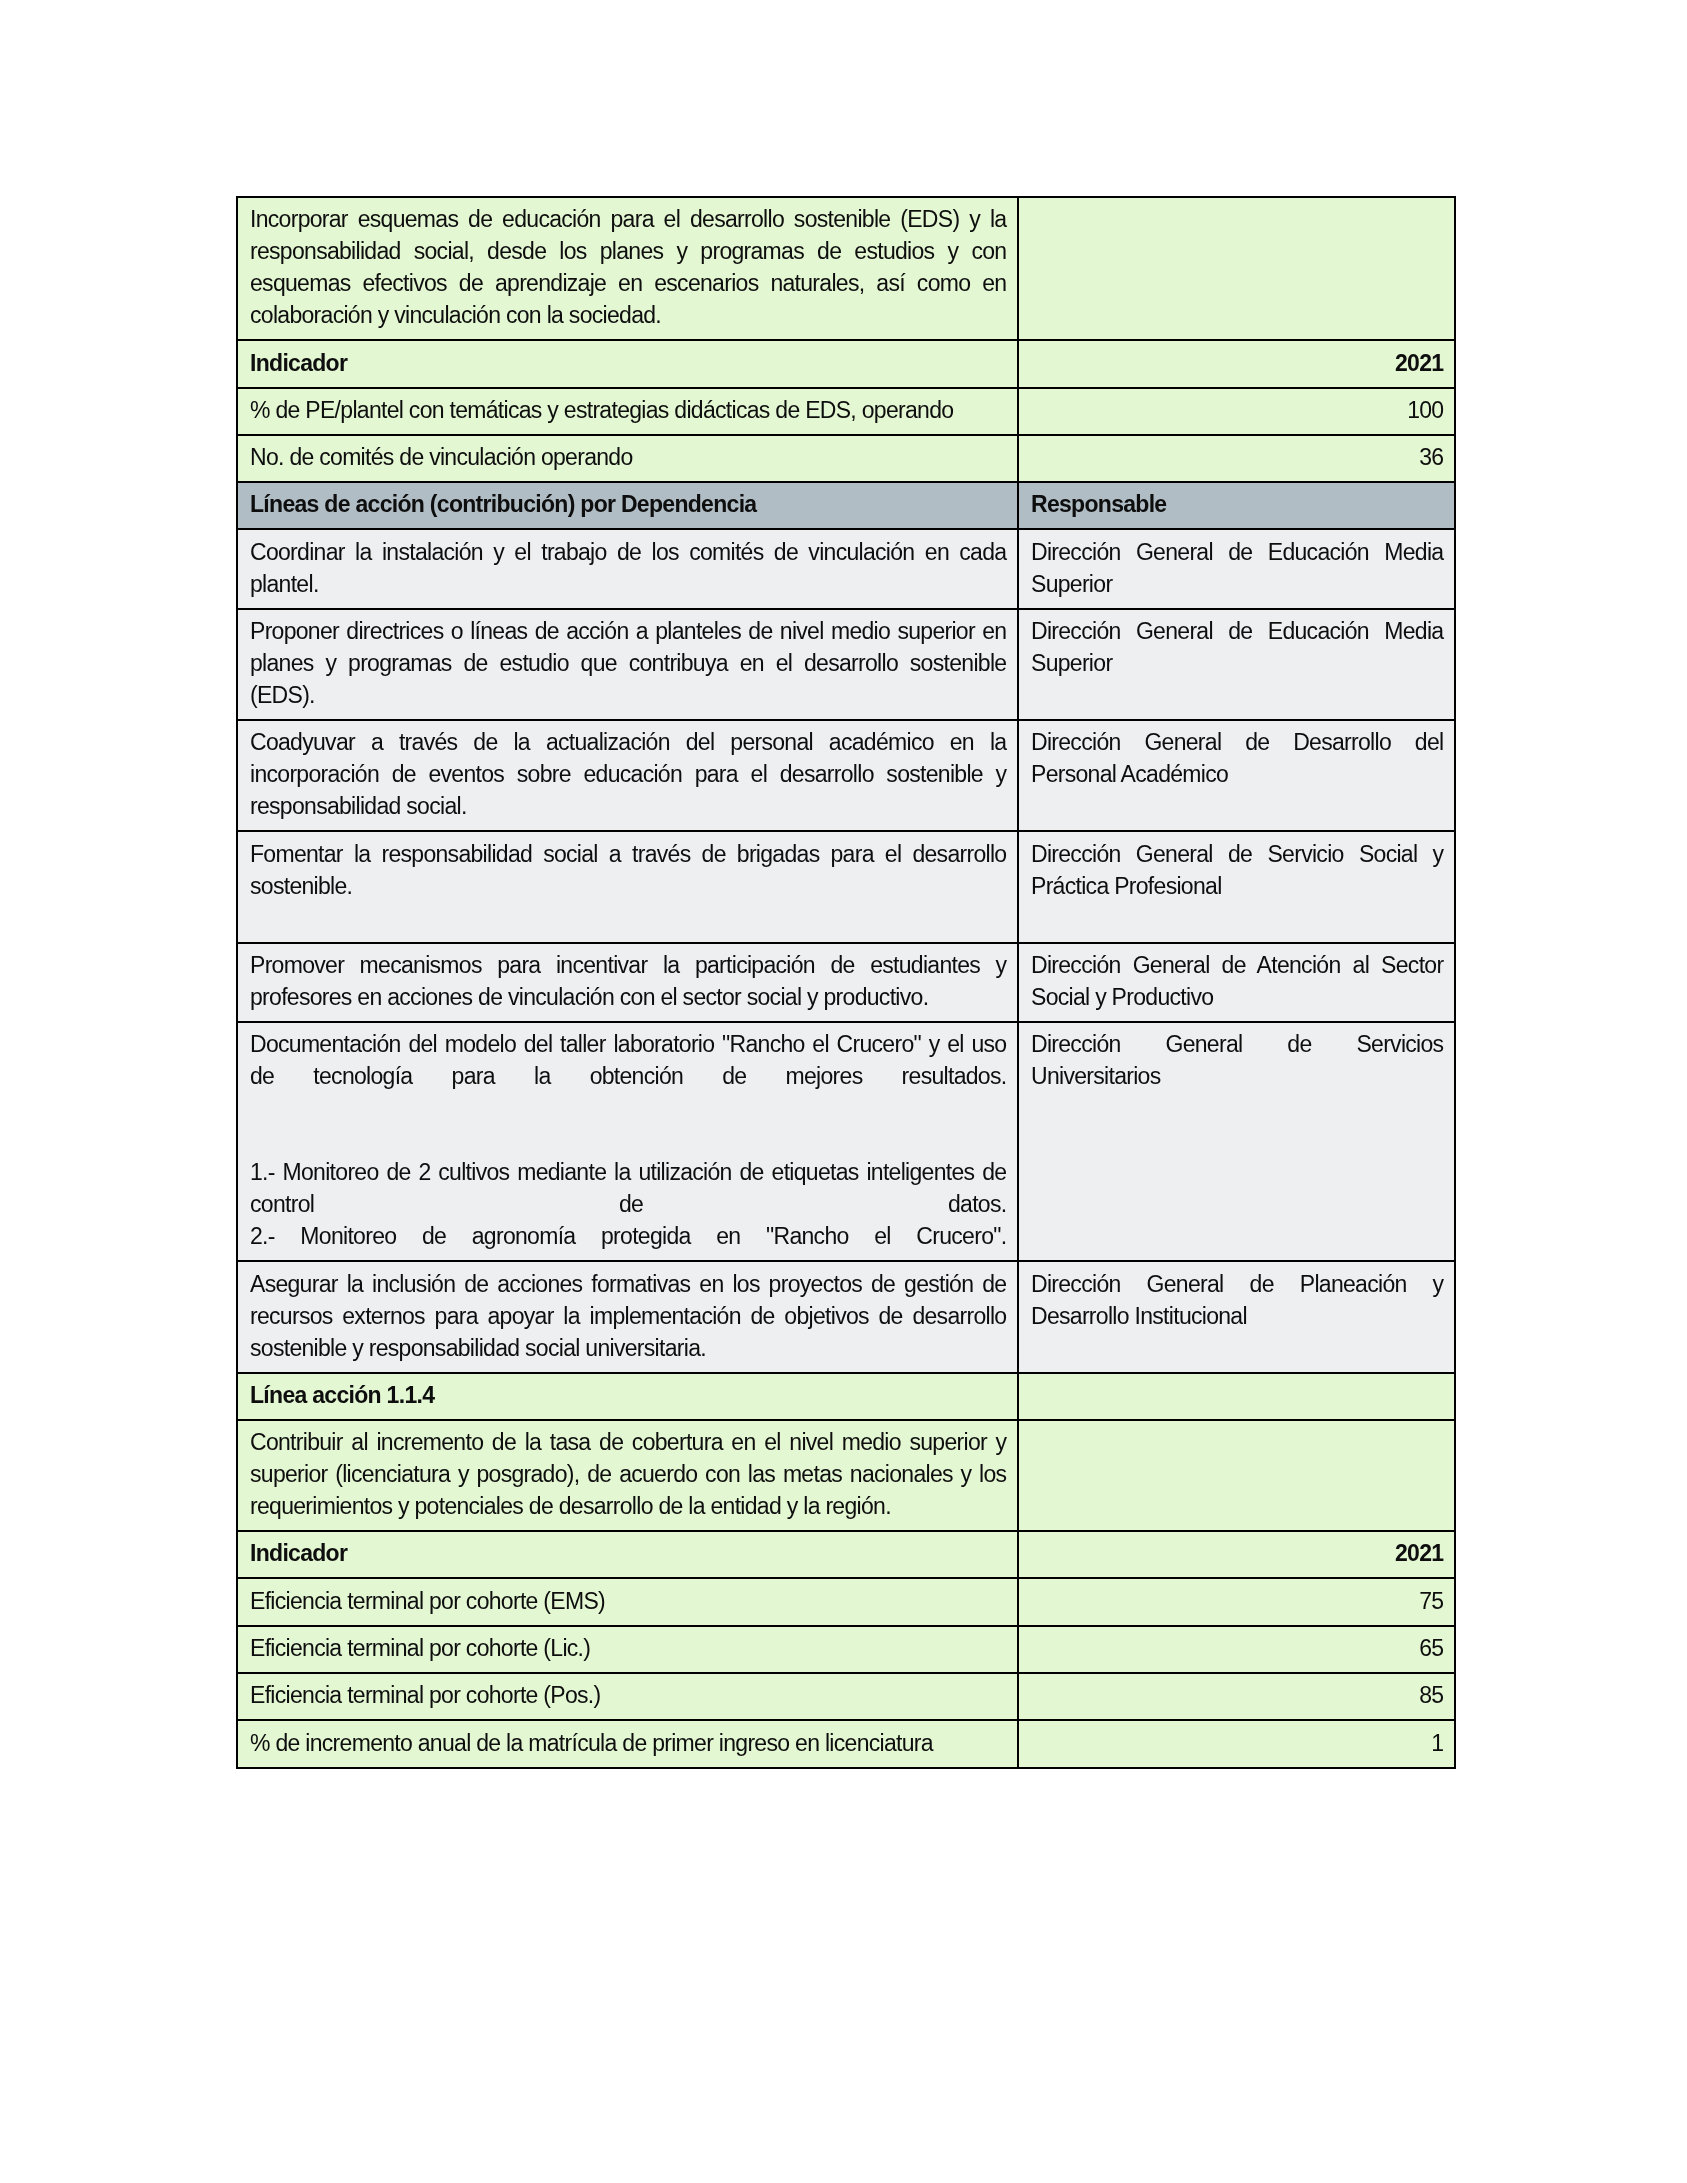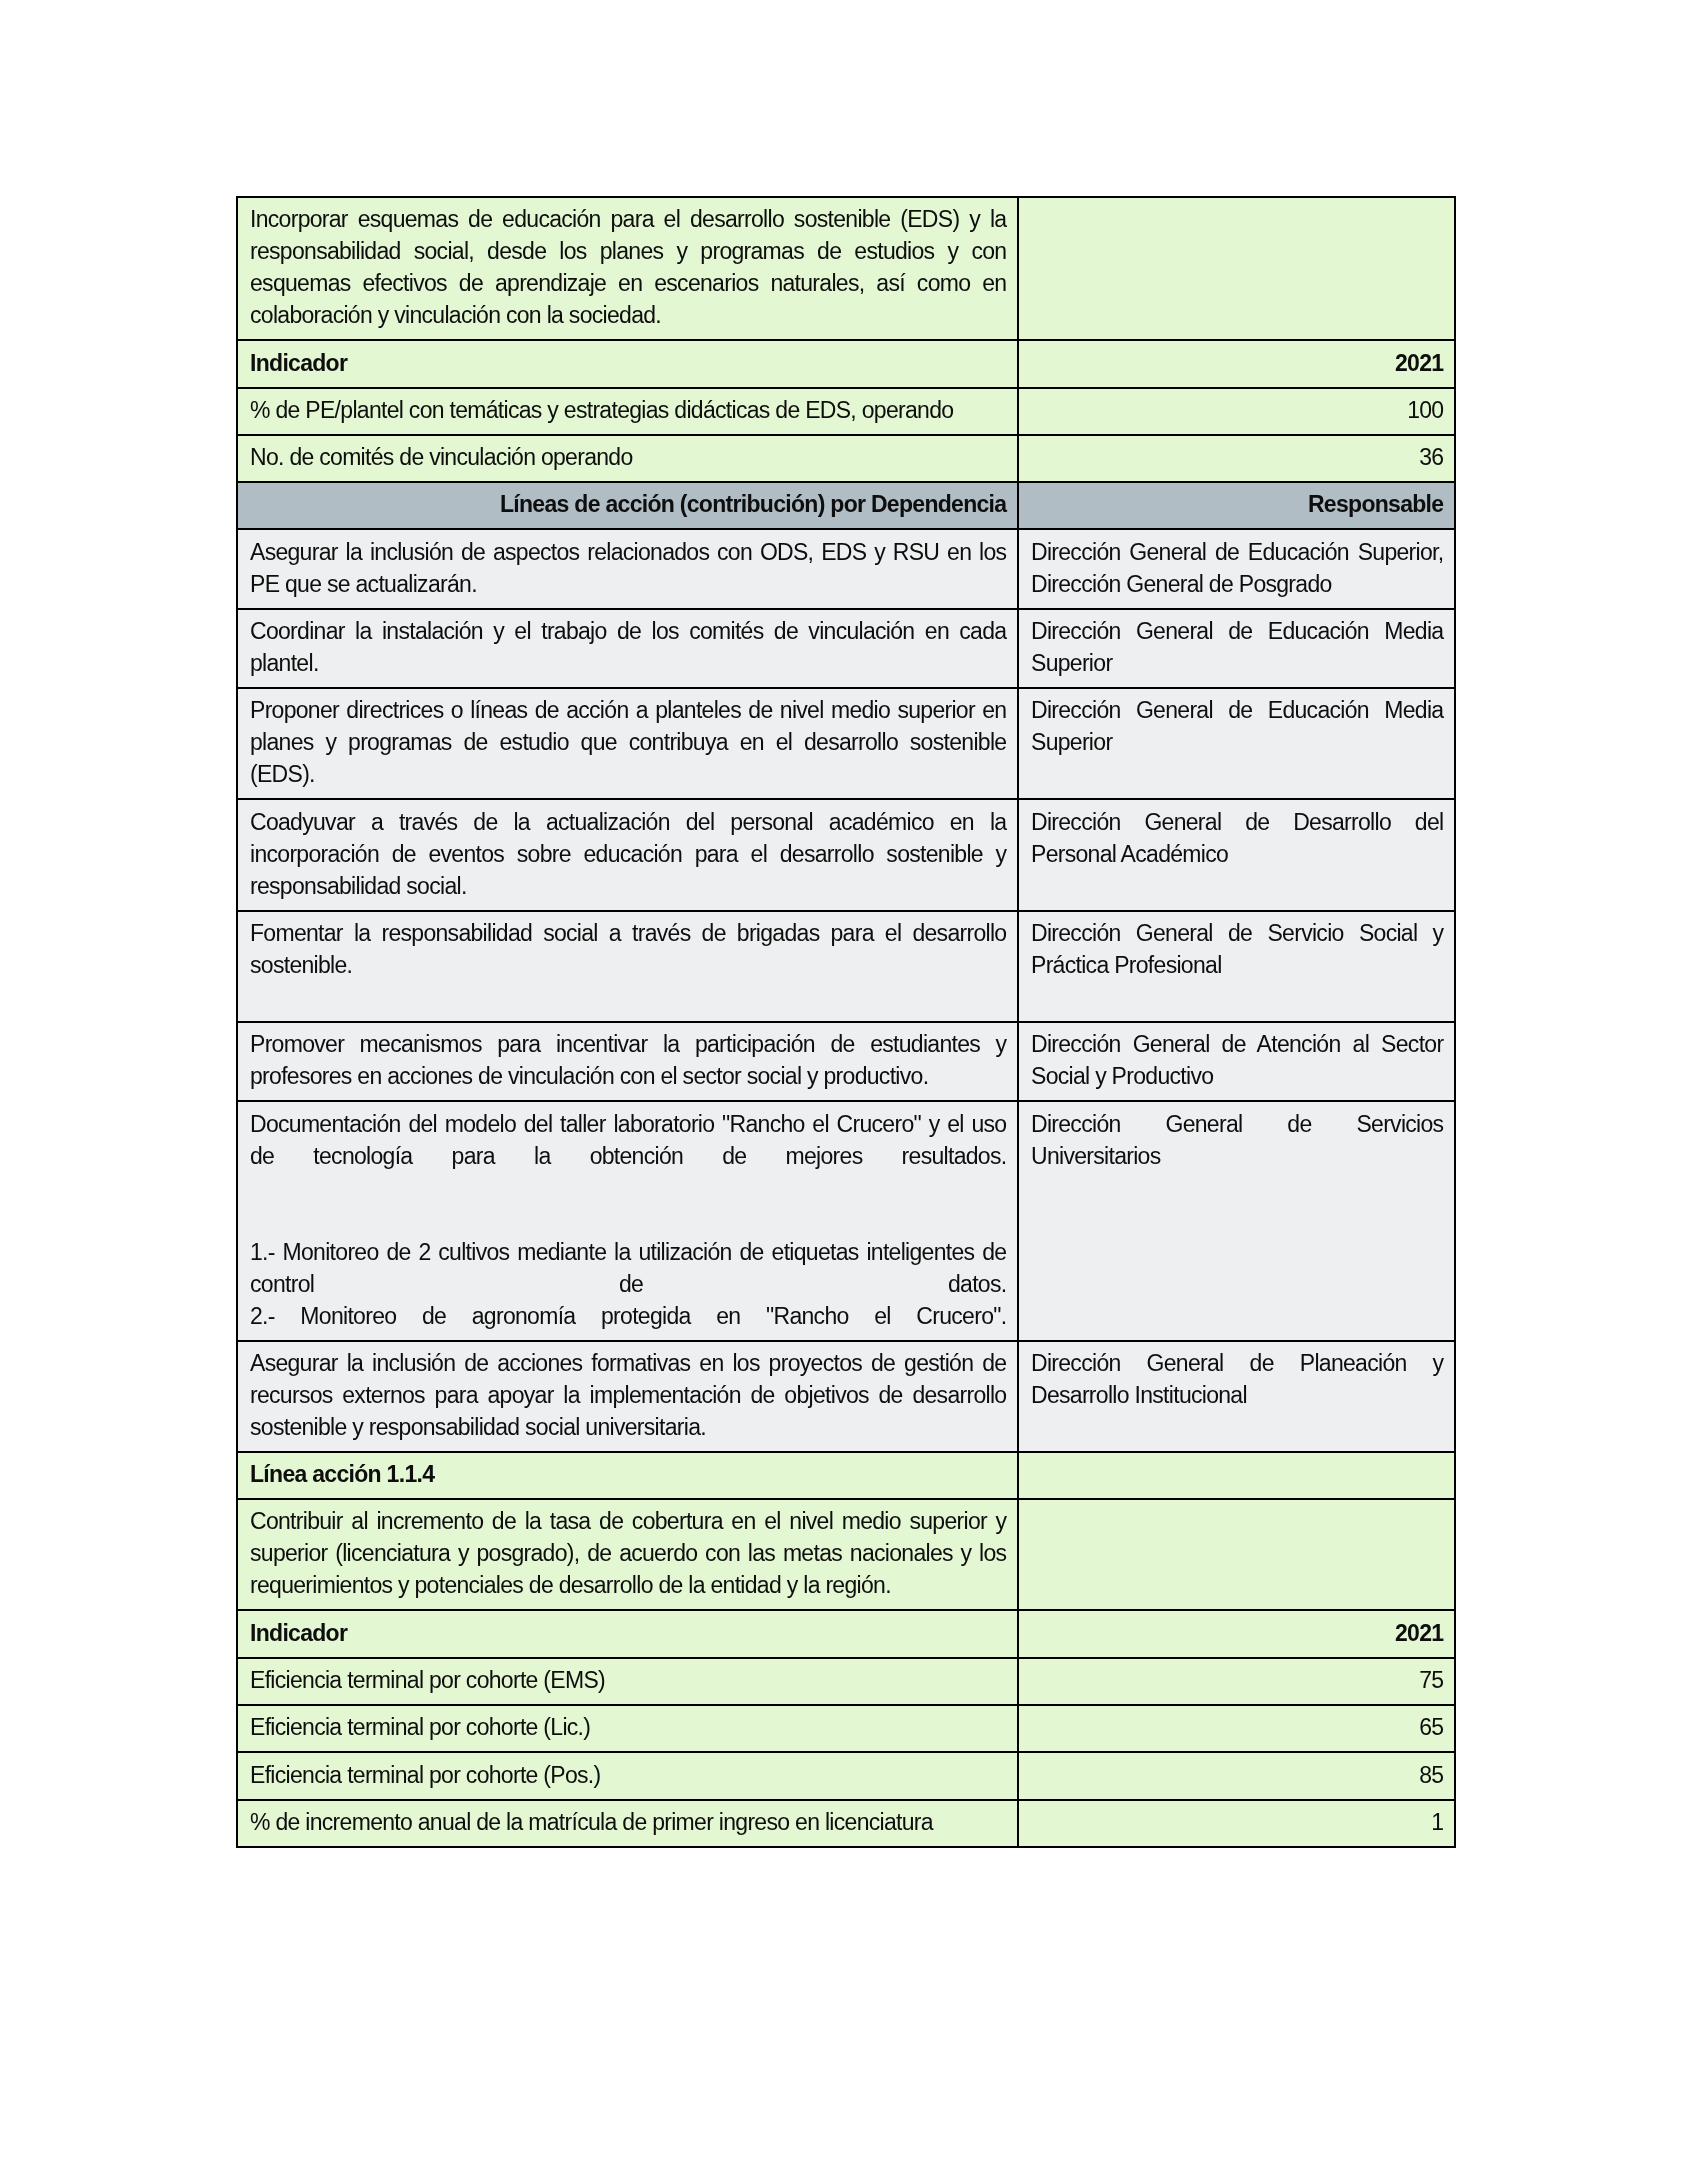--- a/index.html
+++ b/index.html
@@ -31,21 +31,21 @@
     white-space: pre-line;
     overflow-wrap: break-word;
   }
   tr.row-objective td,
   tr.row-indicator-header td,
   tr.row-indicator td,
   tr.row-section td { background: var(--green, #e3f7d2); }
   tr.row-column-header td {
     background: var(--gray, #b0bdc5);
     font-weight: bold;
-    text-align: right;
+    text-align: left;
   }
   tr.row-action td { background: var(--light, #edeff0); }
   tr.row-indicator-header td { font-weight: bold; height: 41px; }
   tr.row-indicator td { height: 46px; }
   tr.row-section td { font-weight: bold; text-align: left; height: 46px; }
   tr.row-indicator-header td:last-child,
   tr.row-indicator td:last-child { text-align: right; }
   td.forced-breaks { text-align-last: justify; }
 </style>
 </head>
@@ -70,24 +70,20 @@
           <td>% de PE/plantel con temáticas y estrategias didácticas de EDS, operando</td>
           <td>100</td>
         </tr>
         <tr class="row-indicator">
           <td>No. de comités de vinculación operando</td>
           <td>36</td>
         </tr>
         <tr class="row-column-header">
           <td>Líneas de acción (contribución) por Dependencia</td>
           <td>Responsable</td>
-        </tr>
-        <tr class="row-action">
-          <td>Asegurar la inclusión de aspectos relacionados con ODS, EDS y RSU en los PE que se actualizarán.</td>
-          <td>Dirección General de Educación Superior, Dirección General de Posgrado</td>
         </tr>
         <tr class="row-action">
           <td>Coordinar la instalación y el trabajo de los comités de vinculación en cada plantel.</td>
           <td>Dirección General de Educación Media Superior</td>
         </tr>
         <tr class="row-action">
           <td class="forced-breaks">Proponer directrices o líneas de acción a planteles de nivel medio superior en planes y programas de estudio que contribuya en el desarrollo sostenible
 (EDS).</td>
           <td>Dirección General de Educación Media Superior</td>
         </tr>

